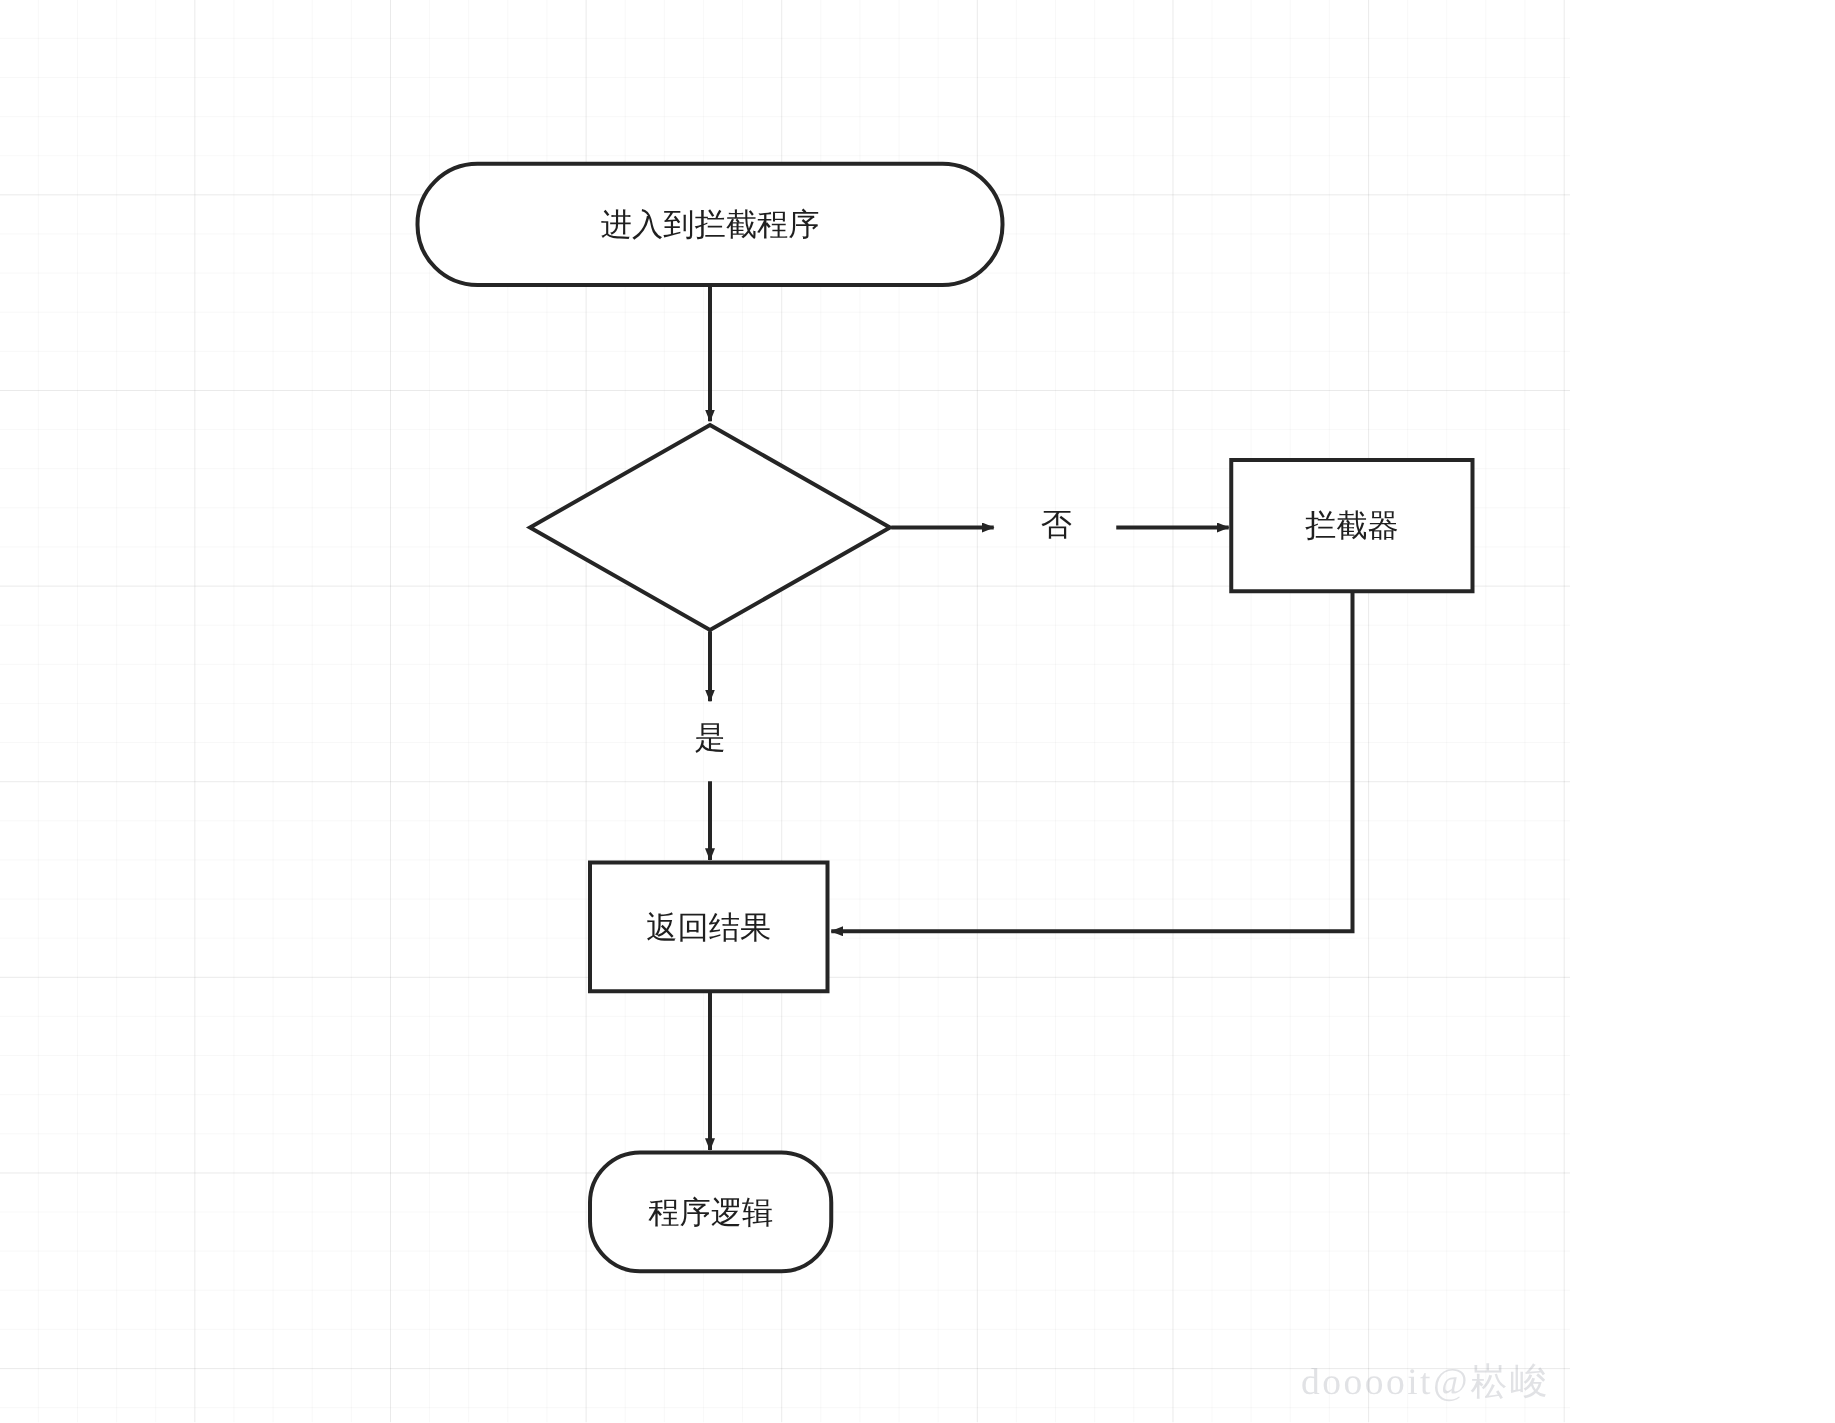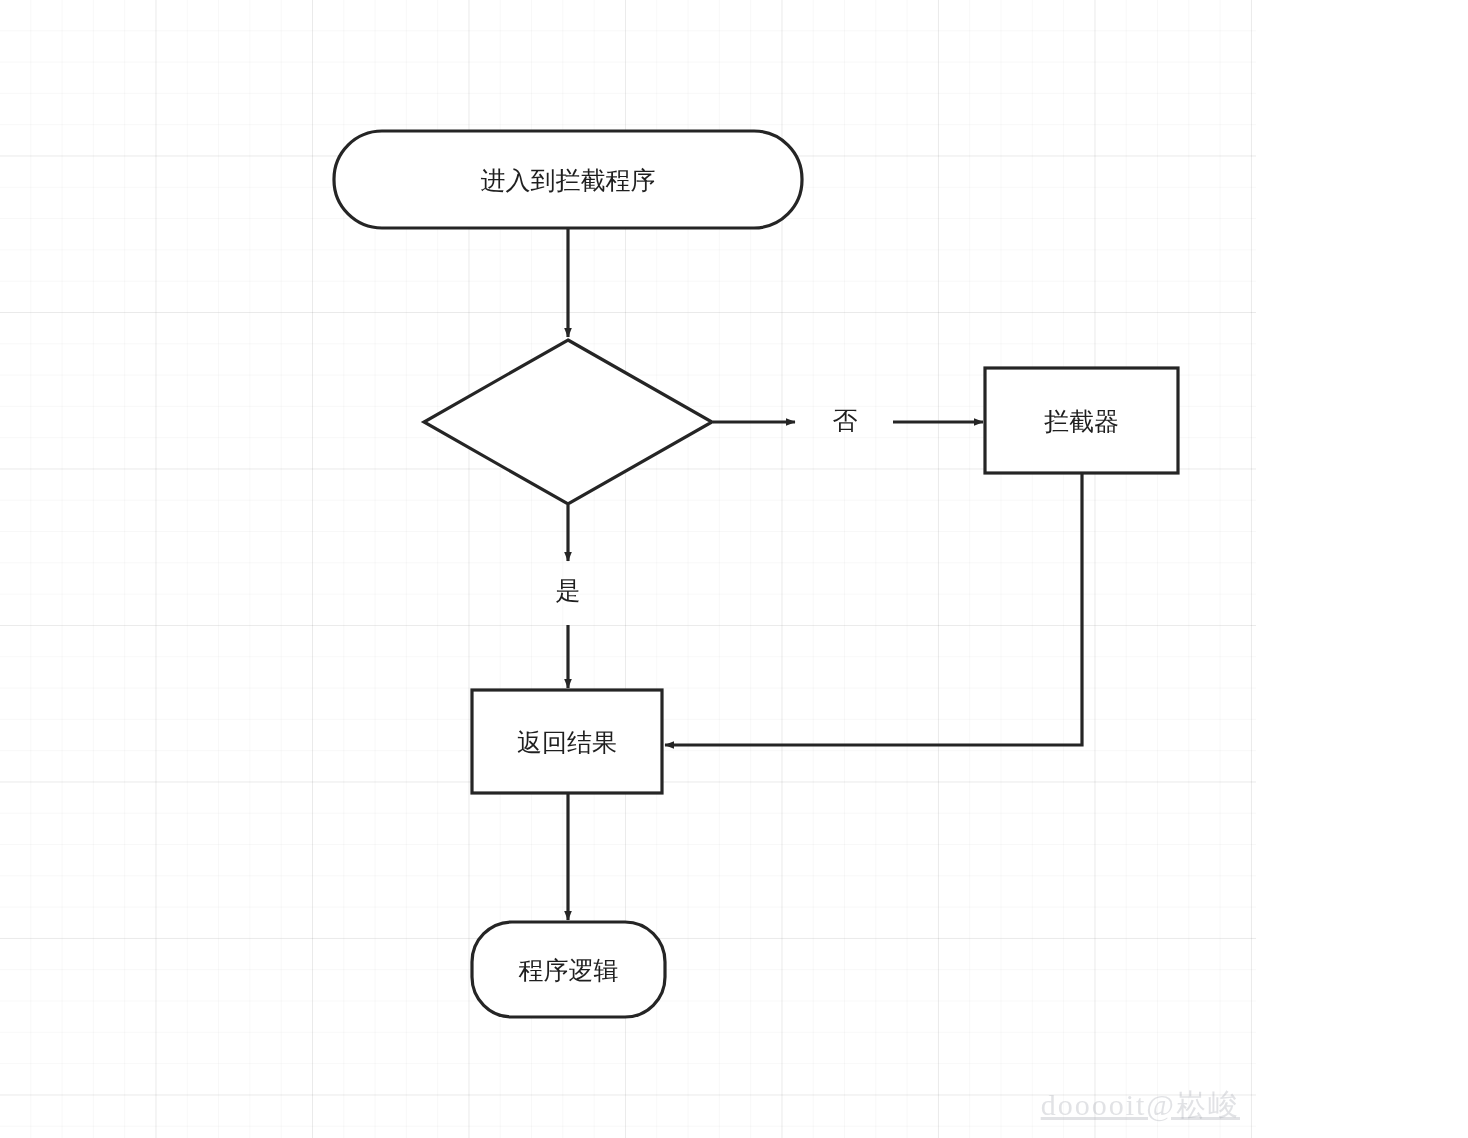--- a/index.html
+++ b/index.html
@@ -59,21 +59,20 @@
   #watermark {
     position: absolute;
     right: 16px;
     bottom: 12px;
     font-family: "Liberation Serif", "DejaVu Serif", serif;
     font-size: 30px;
     letter-spacing: 2px;
     color: rgba(155,160,168,0.30);
     user-select: none;
     white-space: nowrap;
-    text-decoration: underline;
   }
 </style>
 </head>
 <body>
 
 <div id="canvas">
 
   <svg id="diagram-svg" viewBox="0 0 1468 1138" xmlns="http://www.w3.org/2000/svg">
     <defs>
       <marker id="arrowhead" markerWidth="10" markerHeight="8" refX="9.4" refY="4" orient="auto" markerUnits="userSpaceOnUse">

